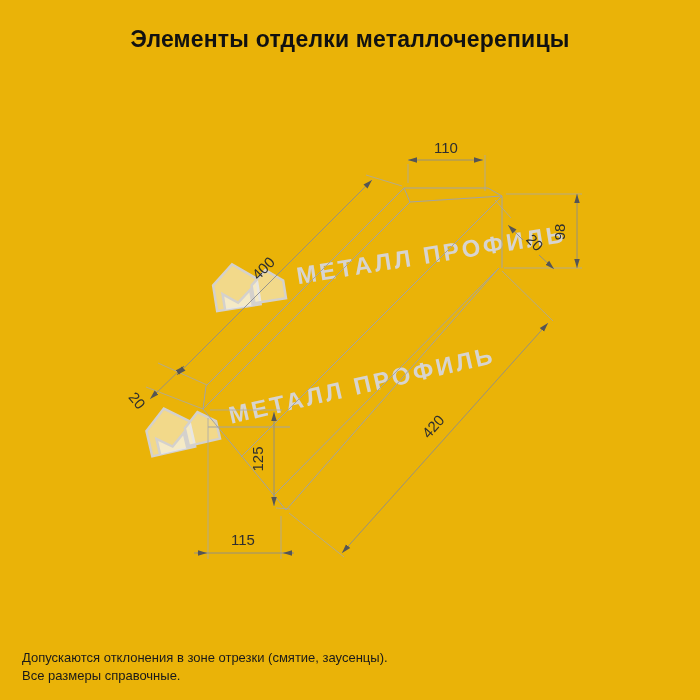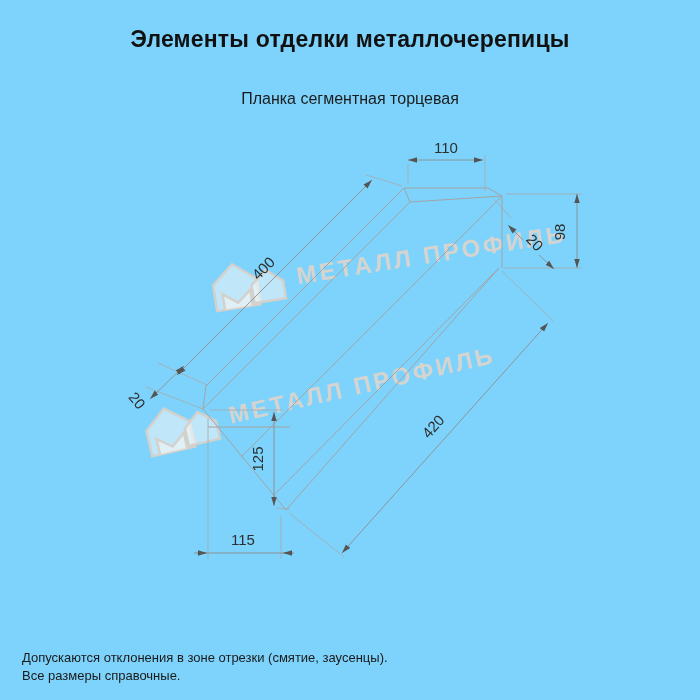--- a/index.html
+++ b/index.html
@@ -1,17 +1,17 @@
 <!DOCTYPE html>
 <html><head>
 <meta charset="utf-8">
 <style>
   html,body{margin:0;padding:0;background:#ffffff;}
   #page{
-    position:relative;width:700px;height:700px;background:#7dd3fc;
+    position:relative;width:700px;height:700px;background:#eab308;
     font-family:"Liberation Sans", sans-serif;overflow:hidden;
   }
   #title{
     position:absolute;top:26px;left:0;width:700px;text-align:center;
     font-size:23px;font-weight:bold;color:#111111;letter-spacing:0.2px;
   }
   #subtitle{
     position:absolute;top:90px;left:0;width:700px;text-align:center;
     font-size:16px;font-weight:500;color:#1c1c1c;line-height:18px;
   }
@@ -29,21 +29,20 @@
   .wm-shape{stroke:#d4d1cd;stroke-width:2.5;fill:rgba(248,247,246,0.55);}
 </style>
 </head>
 <body>
 
 <div id="page">
 
   <div id="title">Элементы отделки металлочерепицы</div>
 
   <div id="subtitle">
-    <div>Планка сегментная торцевая</div>
   </div>
 
   <svg width="700" height="700" viewBox="0 0 700 700">
     <defs>
       <marker id="arr" markerUnits="userSpaceOnUse" markerWidth="10" markerHeight="8" refX="9.2" refY="4" orient="auto-start-reverse">
         <path d="M9.2,4 L0,1.2 L0,6.8 Z" fill="#555555"></path>
       </marker>
       <marker id="arrE" markerUnits="userSpaceOnUse" markerWidth="10" markerHeight="8" refX="9.2" refY="4" orient="auto">
         <path d="M9.2,4 L0,1.2 L0,6.8 Z" fill="#555555"></path>
       </marker>

